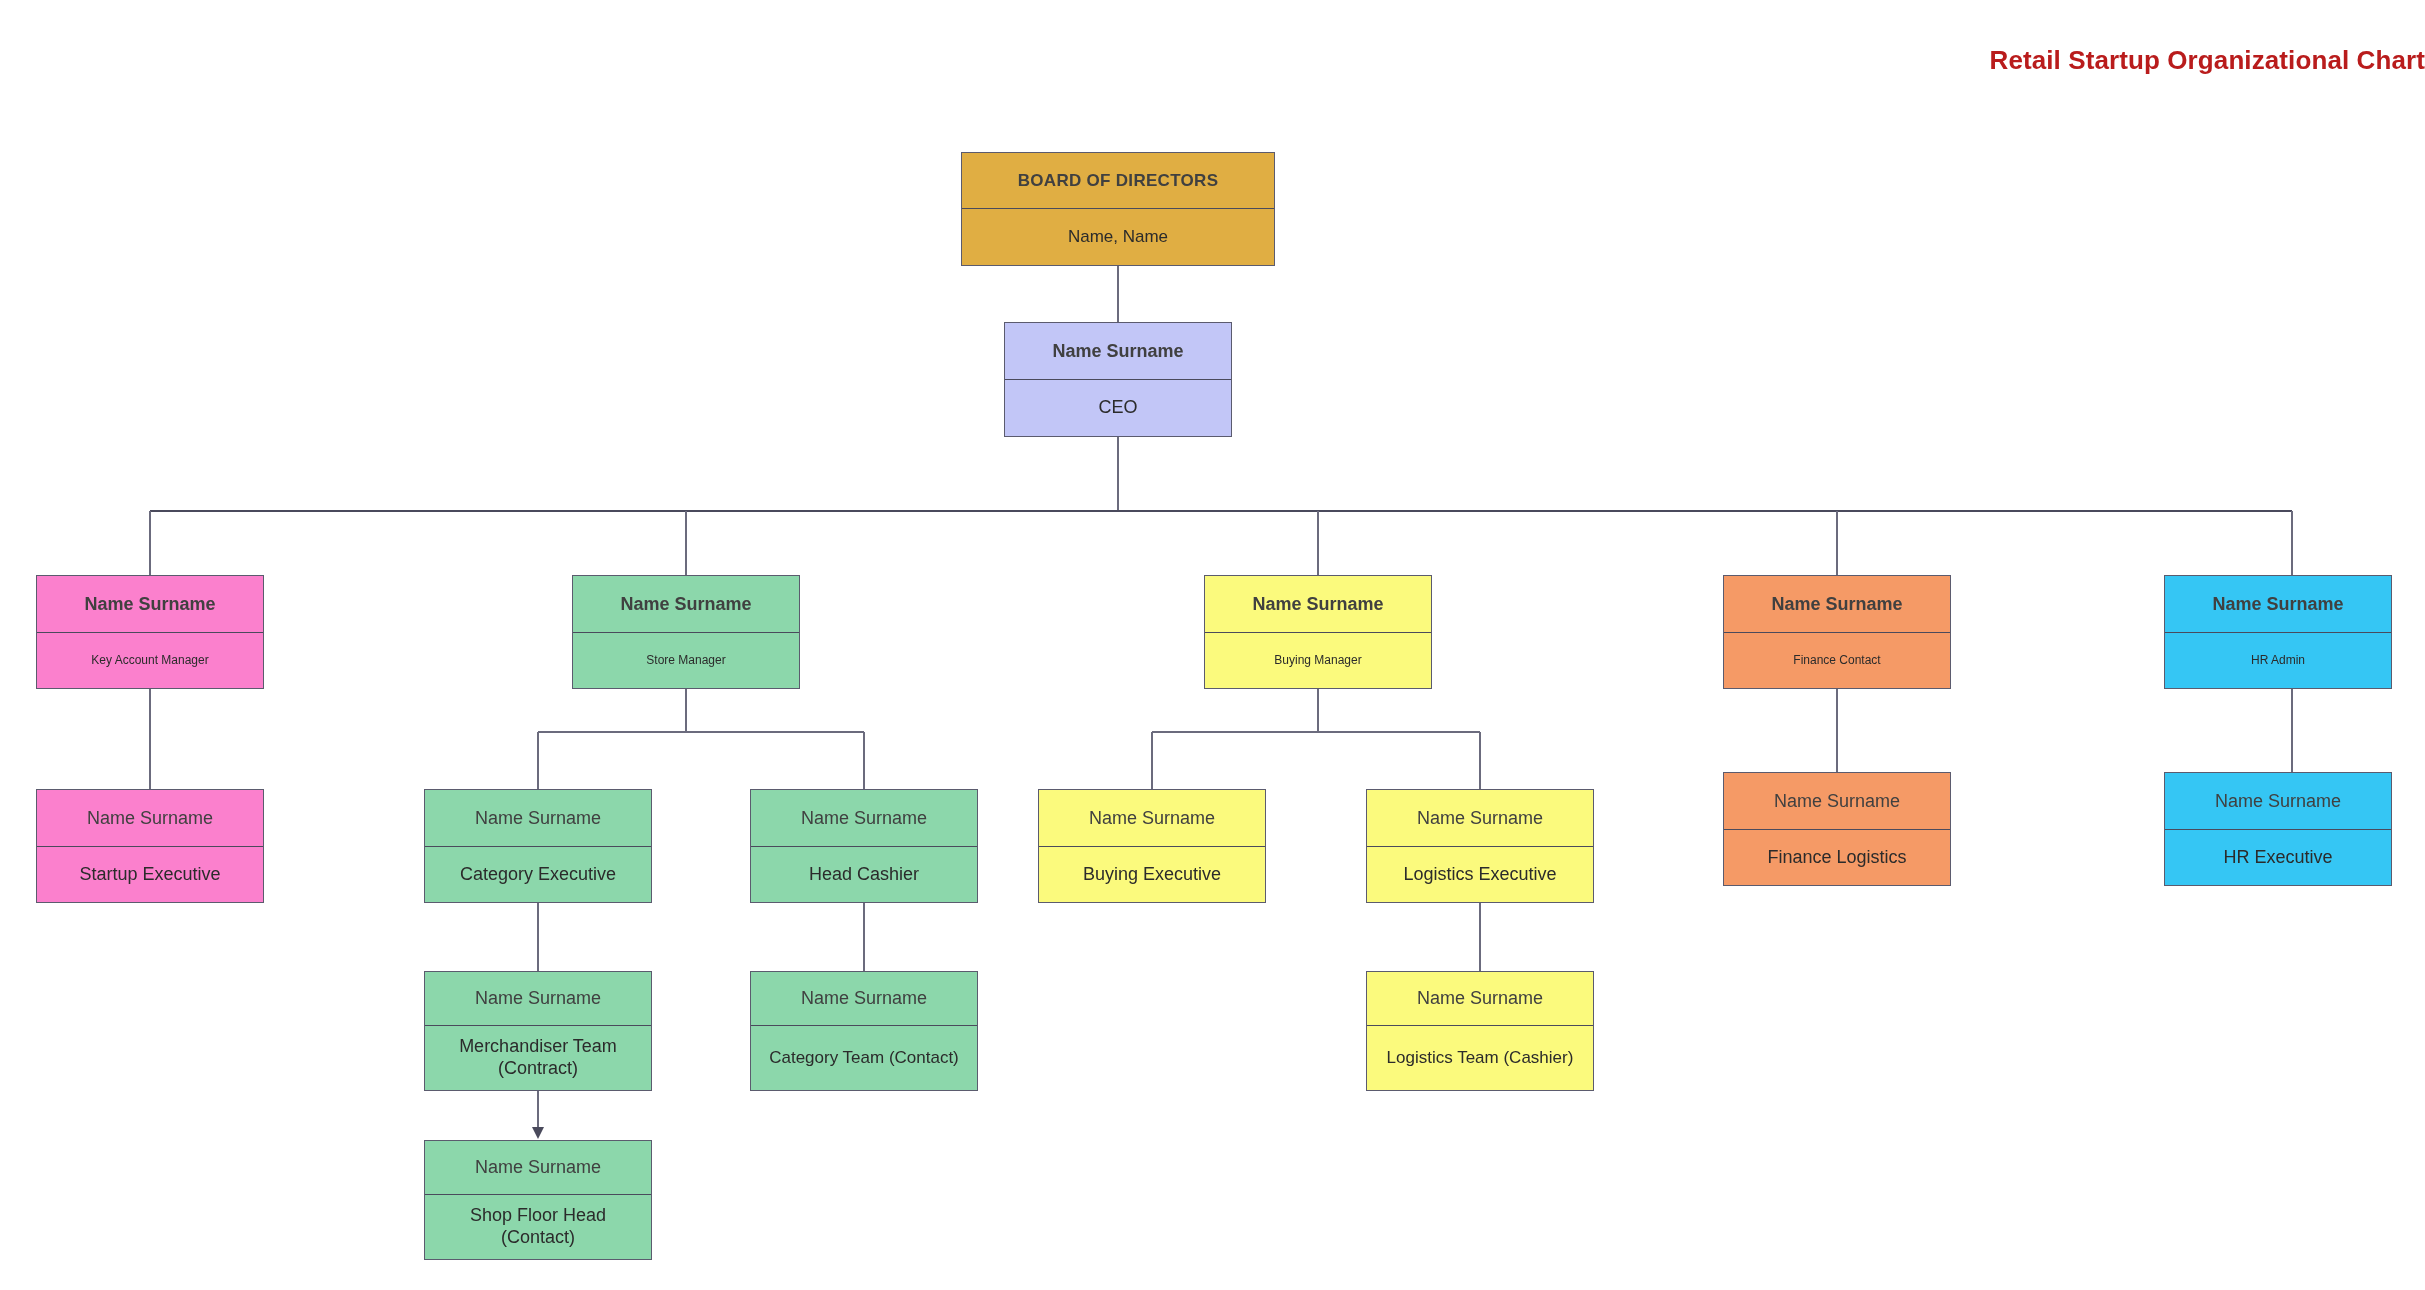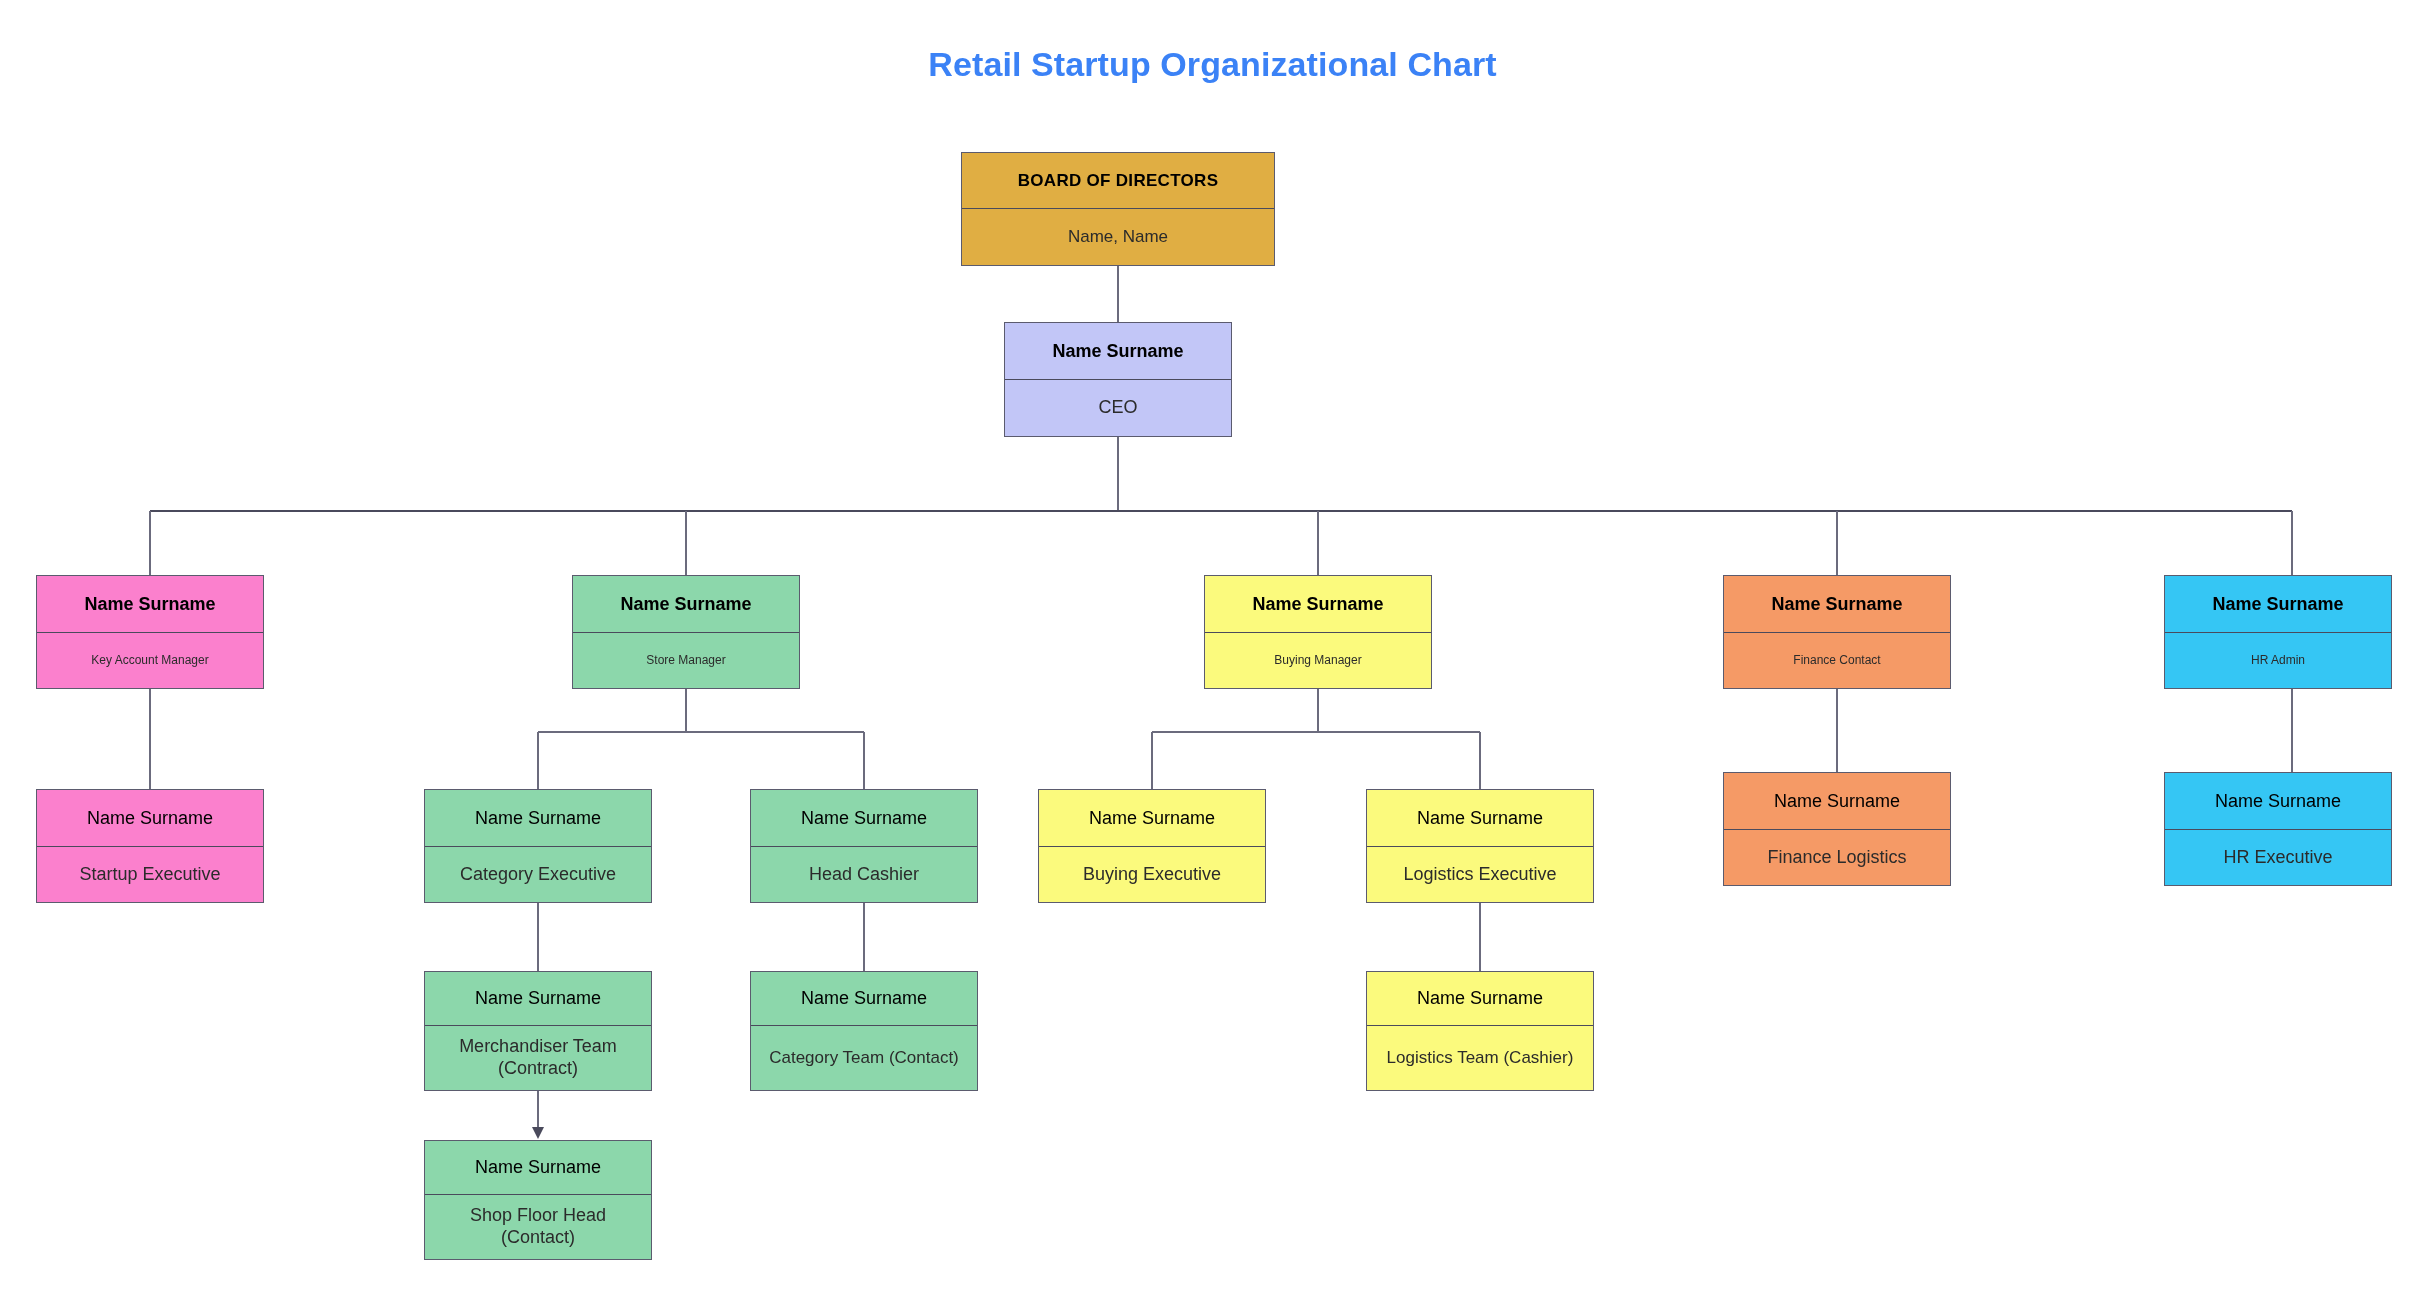--- a/index.html
+++ b/index.html
@@ -30,44 +30,44 @@
     width: 2425px;
     height: 1290px;
     pointer-events: none;
   }
 
   #page-title {
     position: absolute;
     left: 0;
     top: 45px;
     width: 2425px;
-    text-align: center;
-    font-size: 34px;
+    text-align: right;
+    font-size: 26px;
     font-weight: bold;
-    color: #3b82f6;
+    color: #b91c1c;
     letter-spacing: 0.1px;
   }
 
   .node {
     position: absolute;
     box-sizing: border-box;
     border: 1.5px solid #5b5b6e;
     display: flex;
     flex-direction: column;
     overflow: hidden;
   }
 
   .node-name {
     box-sizing: border-box;
     flex: 0 0 auto;
     display: flex;
     align-items: center;
     justify-content: center;
     text-align: center;
-    color: #000000;
+    color: #404040;
     border-bottom: 1.5px solid #4a4a5c;
     line-height: 1.15;
   }
 
   .node-role {
     box-sizing: border-box;
     flex: 1 1 auto;
     display: flex;
     align-items: center;
     justify-content: center;

